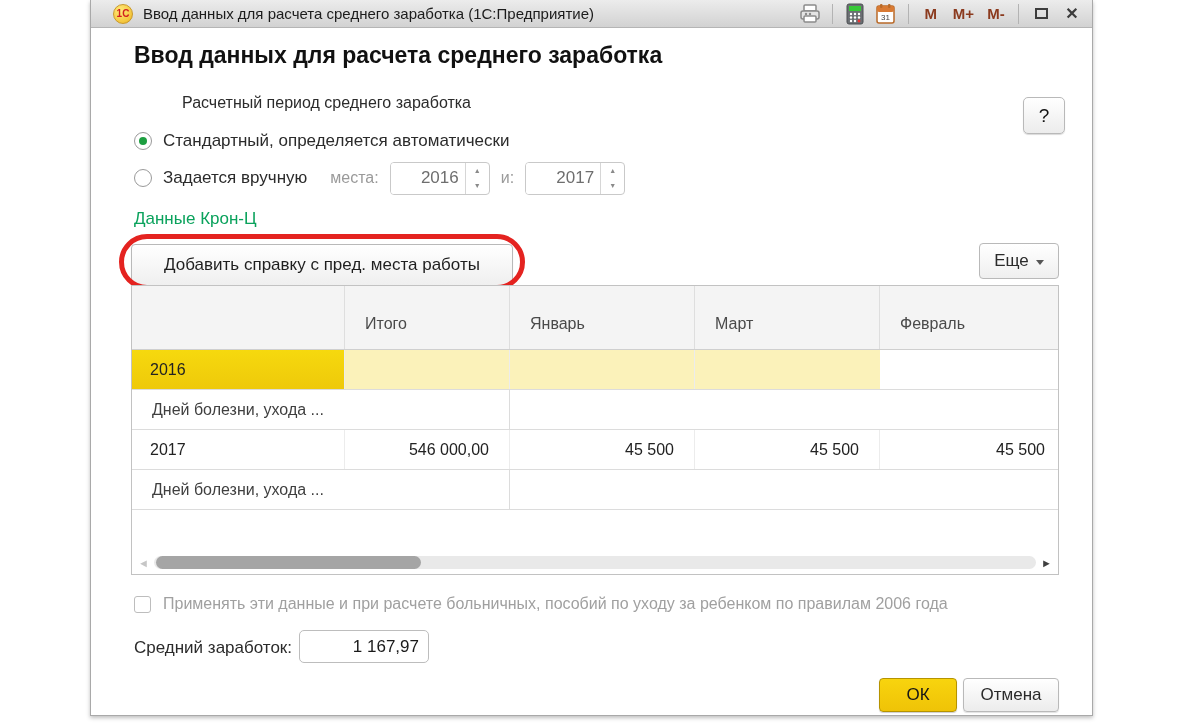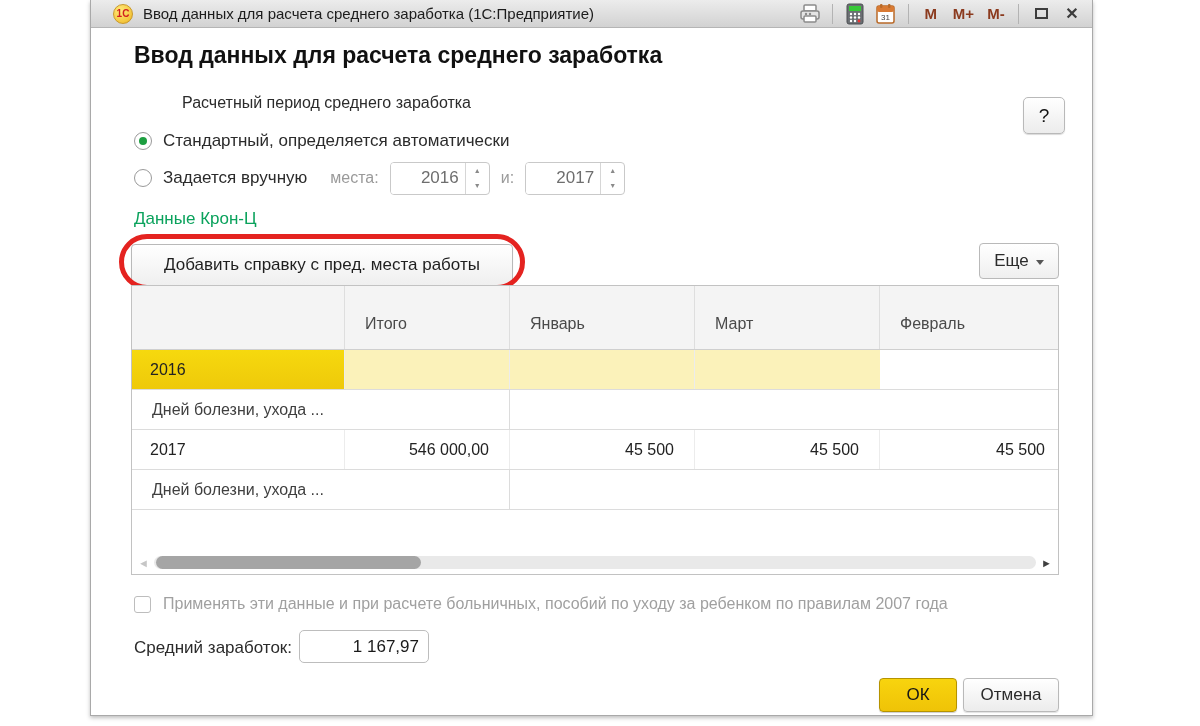--- a/index.html
+++ b/index.html
@@ -228,21 +228,21 @@
         <span class="arrow-l">◄</span>
         <div class="track">
           <div class="thumb"></div>
         </div>
         <span class="arrow-r">►</span>
       </div>
     </div>
 
     <div class="chk-row">
       <span class="checkbox"></span>
-      <span class="chk-label">Применять эти данные и при расчете больничных, пособий по уходу за ребенком по правилам 2007 года</span>
+      <span class="chk-label">Применять эти данные и при расчете больничных, пособий по уходу за ребенком по правилам 2006 года</span>
     </div>
 
     <div class="avg-label">Средний заработок:</div>
     <input class="avg-input" readonly="" value="1 167,97" style="">
 
     <div class="ok-btn">ОК</div>
     <div class="cancel-btn">Отмена</div>
 
   </div>
 </div>

